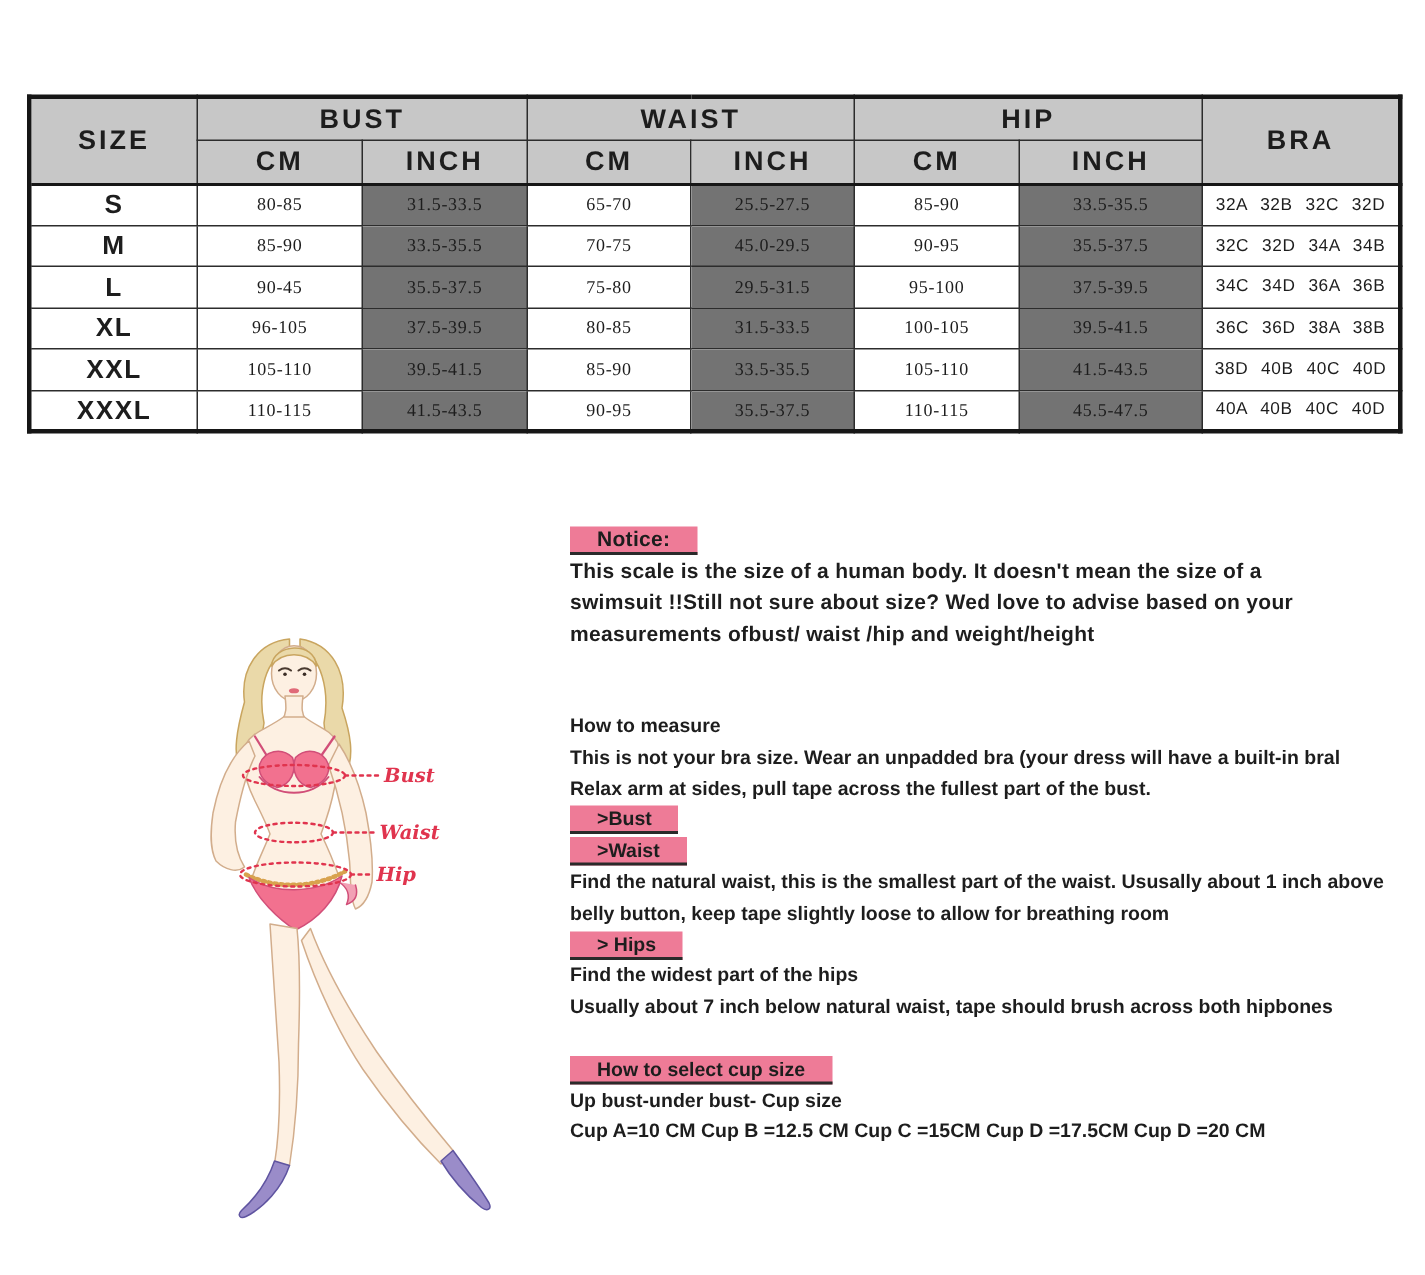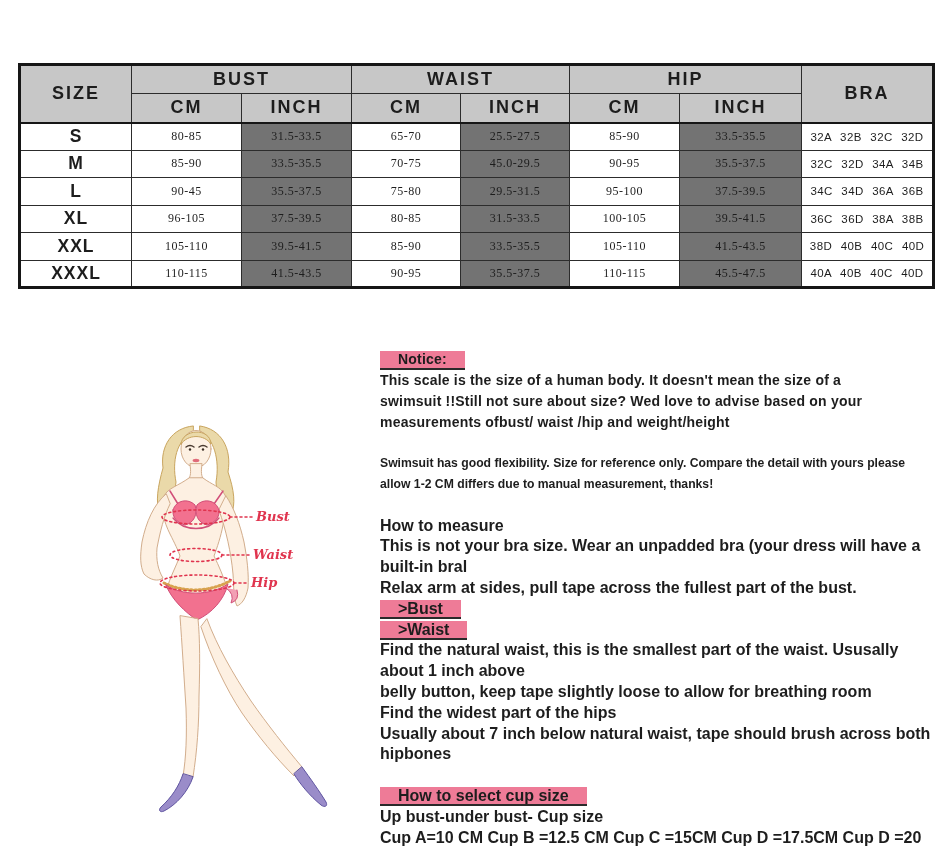--- a/index.html
+++ b/index.html
@@ -18,21 +18,21 @@
   .size-table td.shade{background:#737373;}
   .size-table td.size{font-size:17.5px;font-weight:600;letter-spacing:1px;background:#fff;}
   .size-table td.bra{font-size:11.5px;letter-spacing:0.4px;word-spacing:5px;background:#fff;margin-left:48px;}
 
   
   .notes{position:absolute;left:380px;top:349px;width:562px;font-weight:bold;}
   .notes .line{line-height:20.8px;white-space:pre-line;}
   .notes .gap{height:20.8px;}
   .hl{background:#ee7b97;display:inline-block;padding:0 18px;border-bottom:2px solid #2a2a2a;line-height:17px;}
   .f14{font-size:14px;letter-spacing:0.2px;}
-  .f13{font-size:16px;}
+  .f13{font-size:13px;}
   .f12{font-size:12.2px;}
 
   
   .figure-wrap{position:absolute;left:100px;top:420px;width:260px;height:400px;}
   .sketch{stroke-linejoin:round;stroke-linecap:round;}
   .skin{fill:#fdf0e2;stroke:#d2ad8c;stroke-width:1;}
   .hair{fill:#ead9a9;stroke:#c9a55f;stroke-width:1;}
   .pink{fill:#f2718f;stroke:#d14e78;stroke-width:1;}
   .shoe{fill:#9a8cc9;stroke:#5f54a0;stroke-width:1;}
   .meas{fill:none;stroke:#e0344e;stroke-width:1.6;stroke-dasharray:2,3;}
@@ -185,30 +185,29 @@
       <text x="151" y="167" class="script-label">Hip</text>
     </svg>
   </div>
 
   <div class="notes">
     <div class="line f14"><span class="hl">Notice:</span></div>
     <div class="line f14">This scale is the size of a human body. It doesn't mean the size of a
 swimsuit !!Still not sure about size? Wed love to advise based on your
 measurements ofbust/ waist /hip and weight/height</div>
     <div class="gap"></div>
-    <div class="line f12">Swimsuit has good flexibility. Size for reference only. Compare the detail with yours please
-allow 1-2 CM differs due to manual measurement, thanks!</div>
     <div class="gap"></div>
     <div class="line f13">How to measure</div>
     <div class="line f13">This is not your bra size. Wear an unpadded bra (your dress will have a built-in bral
 Relax arm at sides, pull tape across the fullest part of the bust.</div>
     <div class="line f13"><span class="hl">&gt;Bust</span></div>
     <div class="line f13"><span class="hl">&gt;Waist</span></div>
     <div class="line f13">Find the natural waist, this is the smallest part of the waist. Ususally about 1 inch above
 belly button, keep tape slightly loose to allow for breathing room</div>
+    <div class="line f13"><span class="hl">&gt; Hips</span></div>
     <div class="line f13">Find the widest part of the hips
 Usually about 7 inch below natural waist, tape should brush across both hipbones</div>
     <div class="gap"></div>
     <div class="line f13"><span class="hl">How to select cup size</span></div>
     <div class="line f13">Up bust-under bust- Cup size
 Cup A=10 CM Cup B =12.5 CM Cup C =15CM Cup D =17.5CM Cup D =20 CM</div>
   </div>
 
 </div>
 

